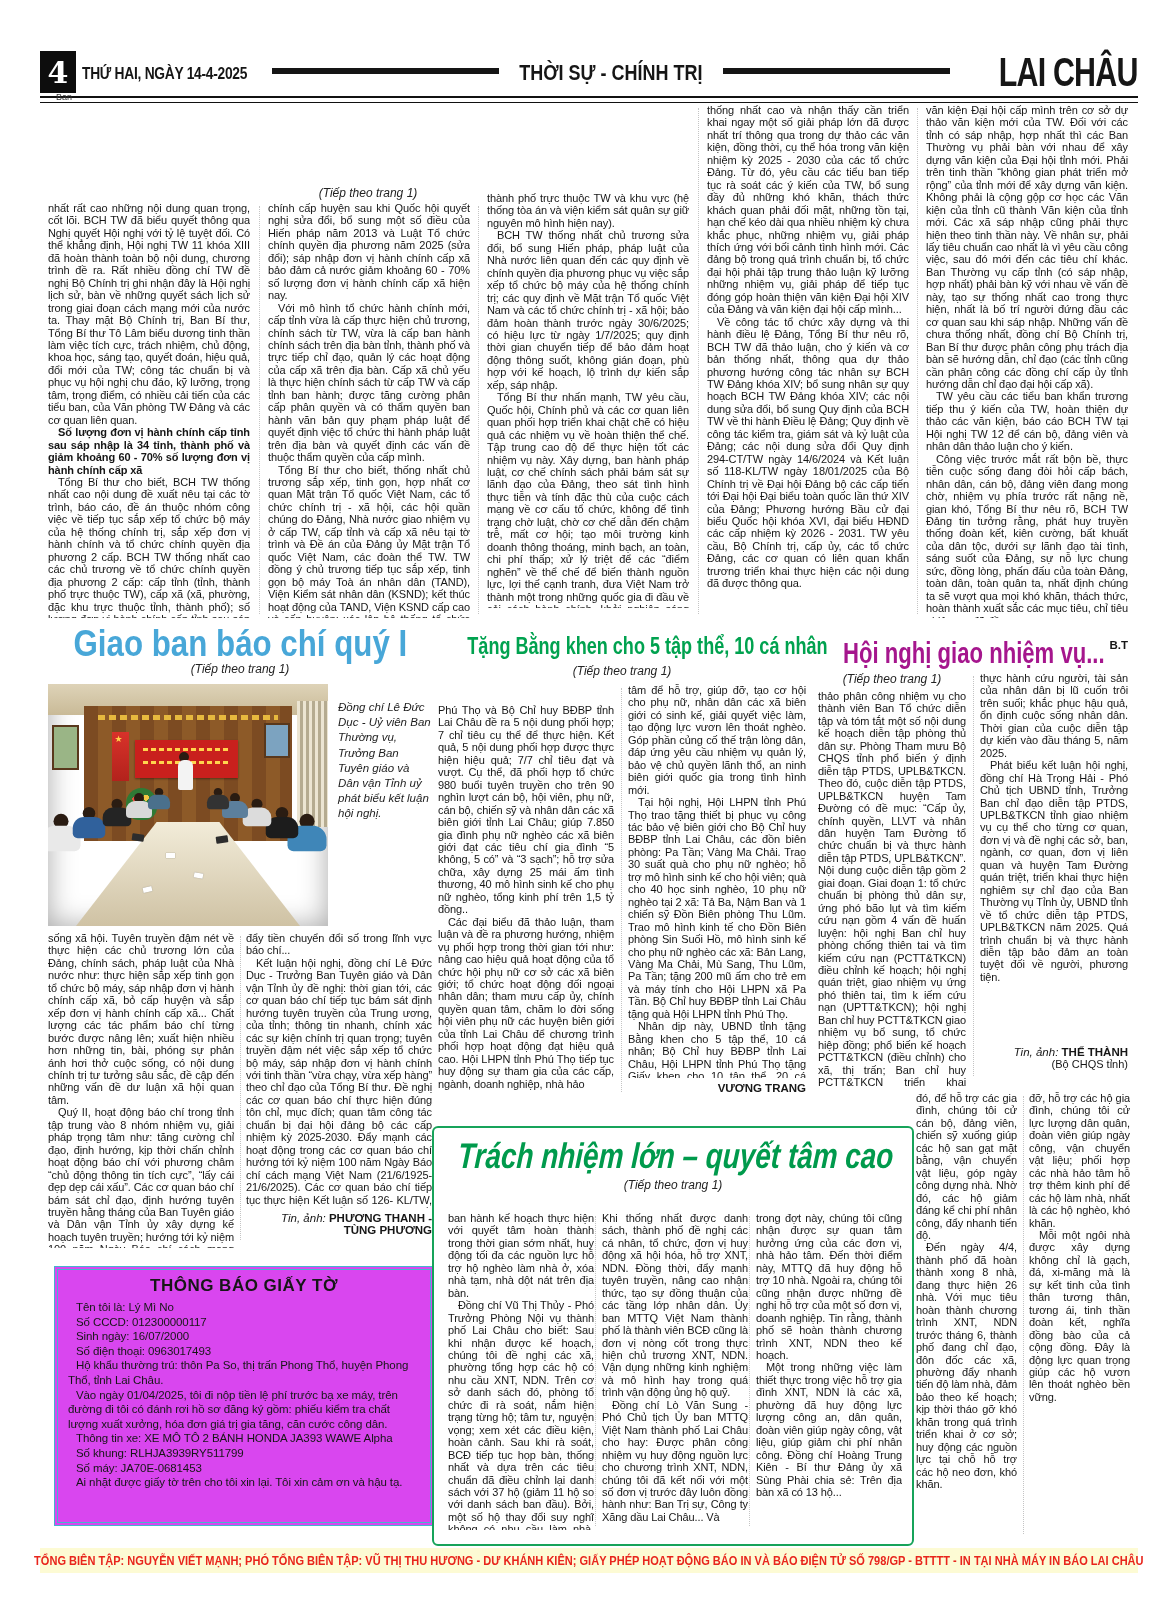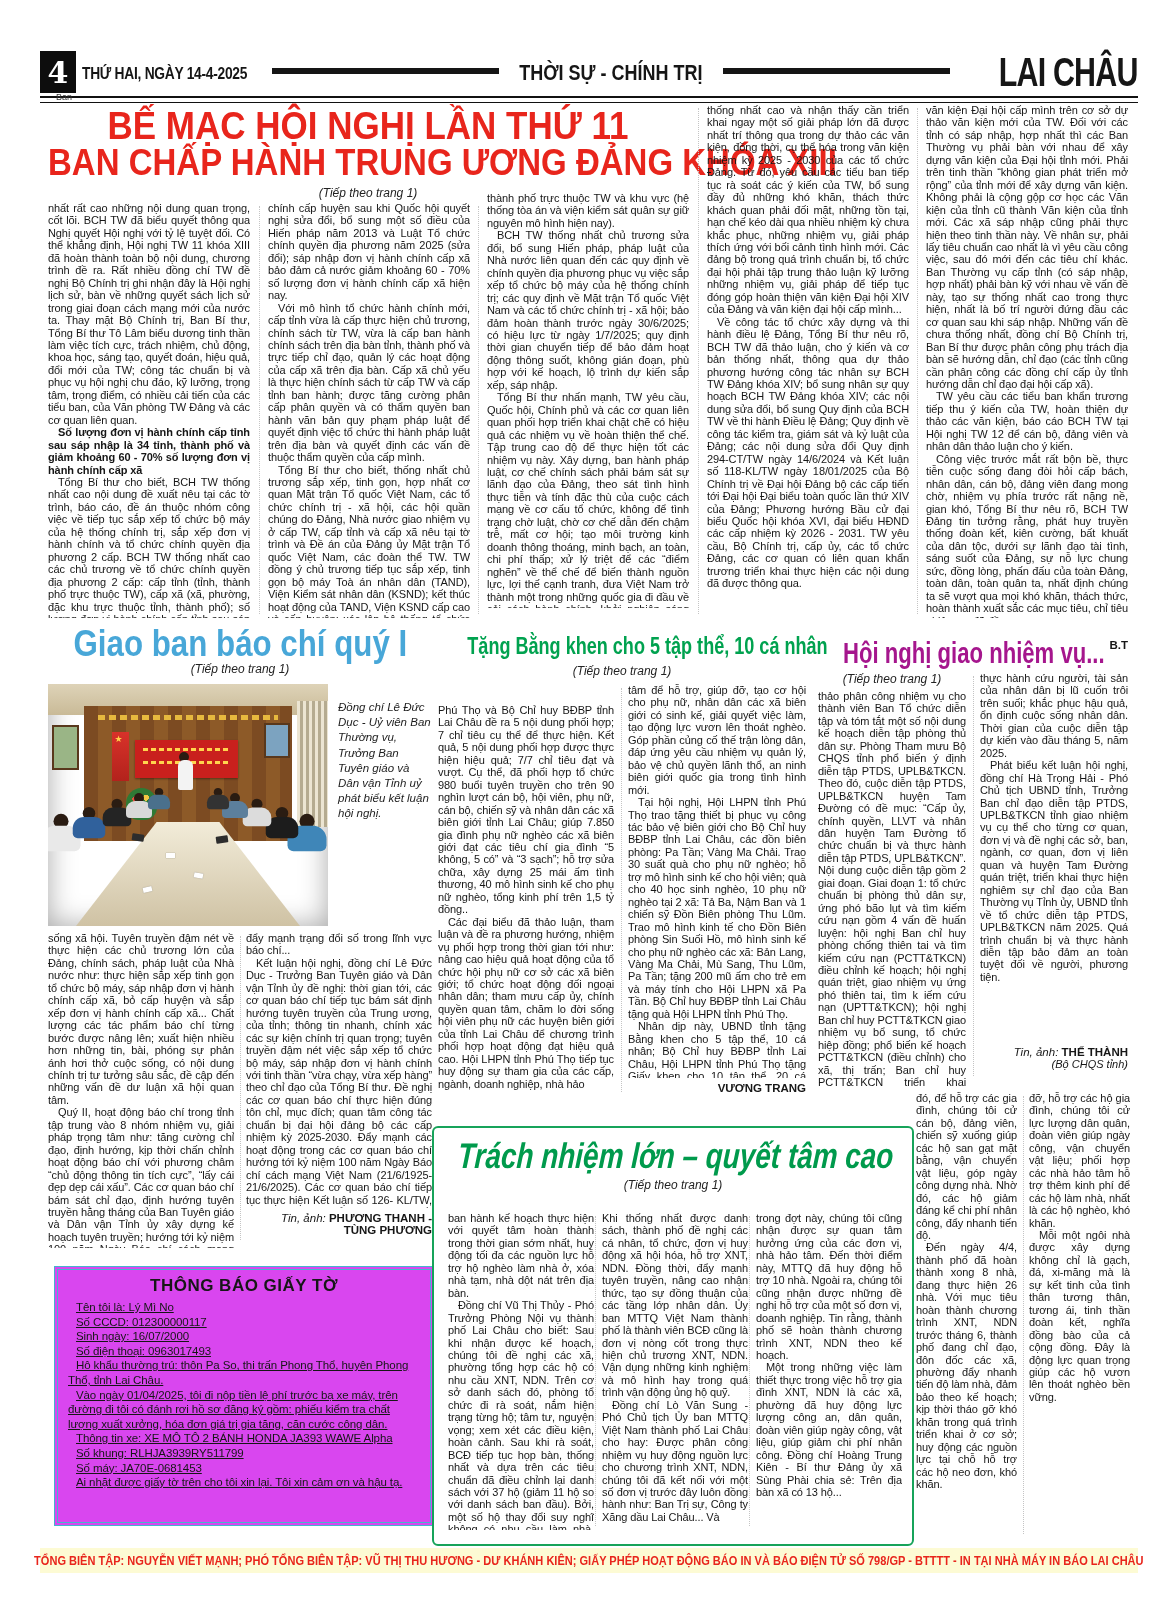--- a/index.html
+++ b/index.html
@@ -32,21 +32,21 @@
   .head-big-green{color:#009a4c;font-weight:800;font-style:italic;font-size:31px;text-align:center;white-space:nowrap;}
   .head-big-green span{display:inline-block;transform:scaleX(.9) scaleY(1.15) skewX(-4deg);}
 
   
   .body{font-size:11px;line-height:12.45px;text-align:justify;overflow:hidden;letter-spacing:-0.1px;}
   .body p{margin:0;text-indent:10px;}
   .body p.ni{text-indent:0;}
   .body p.b{font-weight:700;}
   .byline{font-weight:700;font-size:11.5px;text-align:right;}
   .byline .lab{font-style:italic;font-weight:400;}
-  .byline2{font-style:italic;font-size:11px;text-align:right;}
+  .byline2{font-size:11px;text-align:right;}
   .vrule{width:0;border-left:1px dotted #c4c4c4;}
 
   
   .photo{overflow:hidden;background:linear-gradient(180deg,#c7b astonish 0,#c7b894 0%,#a87c4a 34%,#8a5a33 62%,#6e4526 100%);box-shadow:inset 0 0 28px rgba(0,0,0,.35);}
   .photo .ceiling{position:absolute;left:0;top:0;right:0;height:13%;background:linear-gradient(#ded3b8,#c9ba97);}
   .photo .wood{position:absolute;left:13%;right:13%;top:9%;height:56%;
       background:repeating-linear-gradient(90deg,#7c4b22 0 14px,#8d5a28 14px 28px);}
   .photo .gold{position:absolute;left:18%;right:18%;top:13%;height:5px;
       background:repeating-linear-gradient(90deg,#e7b93e 0 7px,transparent 7px 11px);}
   .photo .banner{position:absolute;left:31%;width:37%;top:23%;height:16%;background:#c9201d;box-shadow:0 1px 2px rgba(0,0,0,.4);}
@@ -67,21 +67,21 @@
   .photo .laptop{position:absolute;width:12px;height:7px;background:#2d2d2d;border-radius:1px;}
   .person{position:absolute;}
   .person .hd{width:10px;height:10px;border-radius:50%;background:#2a1c12;margin:0 auto;}
   .person .bd{width:26px;height:17px;border-radius:9px 9px 4px 4px;margin-top:-2px;}
   .caption{font-style:italic;font-size:11.5px;line-height:1.32;color:#1d1d1d;}
 
   
   .notice{border:4px double #46b4ce;background:#d946ef;}
   .notice h3{margin:6px 0 4px;text-align:center;font-size:17px;letter-spacing:.5px;}
   .notice .body{padding:0 10px;font-size:11.5px;line-height:14.6px;text-align:left;}
-  .notice .body p{text-indent:8px;text-decoration:underline;}
+  .notice .body p{text-indent:8px;}
   .greenbox{border:2px solid #17a35a;border-radius:6px;background:#fff;}
 
   
   .footer{background:#fdfbd4;color:#e8251c;font-weight:700;font-size:11.5px;display:flex;align-items:center;justify-content:center;white-space:nowrap;}
   .footer span{display:inline-block;transform:scaleX(.96) scaleY(1.12);}
 </style>
 </head>
 <body>
 
 <div class="page">
@@ -92,24 +92,20 @@
     </div>
     <div class="hdate">THỨ HAI, NGÀY 14-4-2025</div>
     <div class="hbar"></div>
     <div class="hsec">THỜI SỰ - CHÍNH TRỊ</div>
     <div class="hbar"></div>
     <div class="hmast">LAI CHÂU</div>
   </div>
   <div class="abs hline"></div>
   <div class="abs corner-note">Ban</div>
 
-  <div class="abs headline-red" style="left:48px;top:106px;width:640px;">
-    <div class="l" style="font-size:35px;">BẾ MẠC HỘI NGHỊ LẦN THỨ 11</div><br>
-    <div class="l" style="font-size:33px;">BAN CHẤP HÀNH TRUNG ƯƠNG ĐẢNG KHÓA XIII</div>
-  </div>
   <div class="abs sub-note" style="left:48px;top:186px;width:640px;">(Tiếp theo trang 1)</div>
 
   <div class="abs body" style="left:48px;top:202px;width:202px;height:416px;">
       <p class="ni">nhất rất cao những nội dung quan trọng, cốt lõi. BCH TW đã biểu quyết thông qua Nghị quyết Hội nghị với tỷ lệ tuyệt đối. Có thể khẳng định, Hội nghị TW 11 khóa XIII đã hoàn thành toàn bộ nội dung, chương trình đề ra. Rất nhiều đồng chí TW đề nghị Bộ Chính trị ghi nhận đây là Hội nghị lịch sử, bàn về những quyết sách lịch sử trong giai đoạn cách mạng mới của nước ta. Thay mặt Bộ Chính trị, Ban Bí thư, Tổng Bí thư Tô Lâm biểu dương tinh thần làm việc tích cực, trách nhiệm, chủ động, khoa học, sáng tạo, quyết đoán, hiệu quả, đổi mới của TW; công tác chuẩn bị và phục vụ hội nghị chu đáo, kỹ lưỡng, trọng tâm, trọng điểm, có nhiều cải tiến của các tiểu ban, của Văn phòng TW Đảng và các cơ quan liên quan.</p>
       <p class="b">Số lượng đơn vị hành chính cấp tỉnh sau sáp nhập là 34 tỉnh, thành phố và giảm khoảng 60 - 70% số lượng đơn vị hành chính cấp xã</p>
       <p>Tổng Bí thư cho biết, BCH TW thống nhất cao nội dung đề xuất nêu tại các tờ trình, báo cáo, đề án thuộc nhóm công việc về tiếp tục sắp xếp tổ chức bộ máy của hệ thống chính trị, sắp xếp đơn vị hành chính và tổ chức chính quyền địa phương 2 cấp. BCH TW thống nhất cao các chủ trương về tổ chức chính quyền địa phương 2 cấp: cấp tỉnh (tỉnh, thành phố trực thuộc TW), cấp xã (xã, phường, đặc khu trực thuộc tỉnh, thành phố); số lượng đơn vị hành chính cấp tỉnh sau sáp nhập là 34 tỉnh, thành phố (28 tỉnh và 6 thành phố trực thuộc TW) với tên gọi và trung tâm hành chính - chính trị xác định theo các nguyên tắc nêu tại các tờ trình và đề án; kết thúc hoạt động của đơn vị hành</p>
     </div>
   <div class="abs body" style="left:268px;top:202px;width:202px;height:416px;">
       <p class="ni">chính cấp huyện sau khi Quốc hội quyết nghị sửa đổi, bổ sung một số điều của Hiến pháp năm 2013 và Luật Tổ chức chính quyền địa phương năm 2025 (sửa đổi); sáp nhập đơn vị hành chính cấp xã bảo đảm cả nước giảm khoảng 60 - 70% số lượng đơn vị hành chính cấp xã hiện nay.</p>
       <p>Với mô hình tổ chức hành chính mới, cấp tỉnh vừa là cấp thực hiện chủ trương, chính sách từ TW, vừa là cấp ban hành chính sách trên địa bàn tỉnh, thành phố và trực tiếp chỉ đạo, quản lý các hoạt động của cấp xã trên địa bàn. Cấp xã chủ yếu là thực hiện chính sách từ cấp TW và cấp tỉnh ban hành; được tăng cường phân cấp phân quyền và có thẩm quyền ban hành văn bản quy phạm pháp luật để quyết định việc tổ chức thi hành pháp luật trên địa bàn và quyết định các vấn đề thuộc thẩm quyền của cấp mình.</p>
@@ -205,21 +201,21 @@
         <div class="bd" style="background:#333333;"></div>
       </div>
   </div>
   <div class="abs caption" style="left:338px;top:700px;width:94px;">Đồng chí Lê Đức Dục - Uỷ viên Ban Thường vụ, Trưởng Ban Tuyên giáo và Dân vận Tỉnh uỷ phát biểu kết luận hội nghị.</div>
 
   <div class="abs body" style="left:48px;top:932px;width:186px;height:316px;">
       <p class="ni">sống xã hội. Tuyên truyền đậm nét về thực hiện các chủ trương lớn của Đảng, chính sách, pháp luật của Nhà nước như: thực hiện sắp xếp tinh gọn tổ chức bộ máy, sáp nhập đơn vị hành chính cấp xã, bỏ cấp huyện và sắp xếp đơn vị hành chính cấp xã... Chất lượng các tác phẩm báo chí từng bước được nâng lên; xuất hiện nhiều hơn những tin, bài, phóng sự phản ánh hơi thở cuộc sống, có nội dung chính trị tư tưởng sâu sắc, đề cập đến những vấn đề dư luận xã hội quan tâm.</p>
       <p>Quý II, hoạt động báo chí trong tỉnh tập trung vào 8 nhóm nhiệm vụ, giải pháp trọng tâm như: tăng cường chỉ đạo, định hướng, kịp thời chấn chỉnh hoạt động báo chí với phương châm “chủ động thông tin tích cực”, “lấy cái đẹp dẹp cái xấu”. Các cơ quan báo chí bám sát chỉ đạo, định hướng tuyên truyền hằng tháng của Ban Tuyên giáo và Dân vận Tỉnh ủy xây dựng kế hoạch tuyên truyền; hướng tới kỷ niệm 100 năm Ngày Báo chí cách mạng Việt Nam; đẩy mạnh tuyên truyền về công tác chuẩn bị Đại hội Đảng các cấp tiến tới Đại hội XIV của Đảng...</p>
     </div>
   <div class="abs body" style="left:246px;top:932px;width:186px;height:276px;">
-      <p class="ni">đẩy mạnh trạng đổi số trong lĩnh vực báo chí...</p>
+      <p class="ni">đẩy tiền chuyển đổi số trong lĩnh vực báo chí...</p>
       <p>Kết luận hội nghị, đồng chí Lê Đức Dục - Trưởng Ban Tuyên giáo và Dân vận Tỉnh ủy đề nghị: thời gian tới, các cơ quan báo chí tiếp tục bám sát định hướng tuyên truyền của Trung ương, của tỉnh; thông tin nhanh, chính xác các sự kiện chính trị quan trọng; tuyên truyền đậm nét việc sắp xếp tổ chức bộ máy, sáp nhập đơn vị hành chính với tinh thần “vừa chạy, vừa xếp hàng” theo chỉ đạo của Tổng Bí thư. Đề nghị các cơ quan báo chí thực hiện đúng tôn chỉ, mục đích; quan tâm công tác chuẩn bị đại hội đảng bộ các cấp nhiệm kỳ 2025-2030. Đẩy mạnh các hoạt động trong các cơ quan báo chí hướng tới kỷ niệm 100 năm Ngày Báo chí cách mạng Việt Nam (21/6/1925-21/6/2025). Các cơ quan báo chí tiếp tục thực hiện Kết luận số 126- KL/TW, ngày 14/02/2025 của Bộ Chính trị về tiếp tục sắp xếp, tinh gọn tổ chức bộ máy của hệ thống chính trị năm 2025, thực hiện việc hợp nhất Đài Phát thanh - Truyền hình tỉnh và Báo Lai Châu trong quý II..</p>
     </div>
   <div class="abs vrule" style="left:240px;top:936px;height:304px;"></div>
   <div class="abs byline" style="left:246px;top:1212px;width:186px;">
     <span class="lab">Tin, ảnh:</span>
     <span>PHƯƠNG THANH -</span><br>
     <span>TÙNG PHƯƠNG</span>
   </div>
 
   <div class="abs notice" style="left:54px;top:1266px;width:372px;height:252px;">

